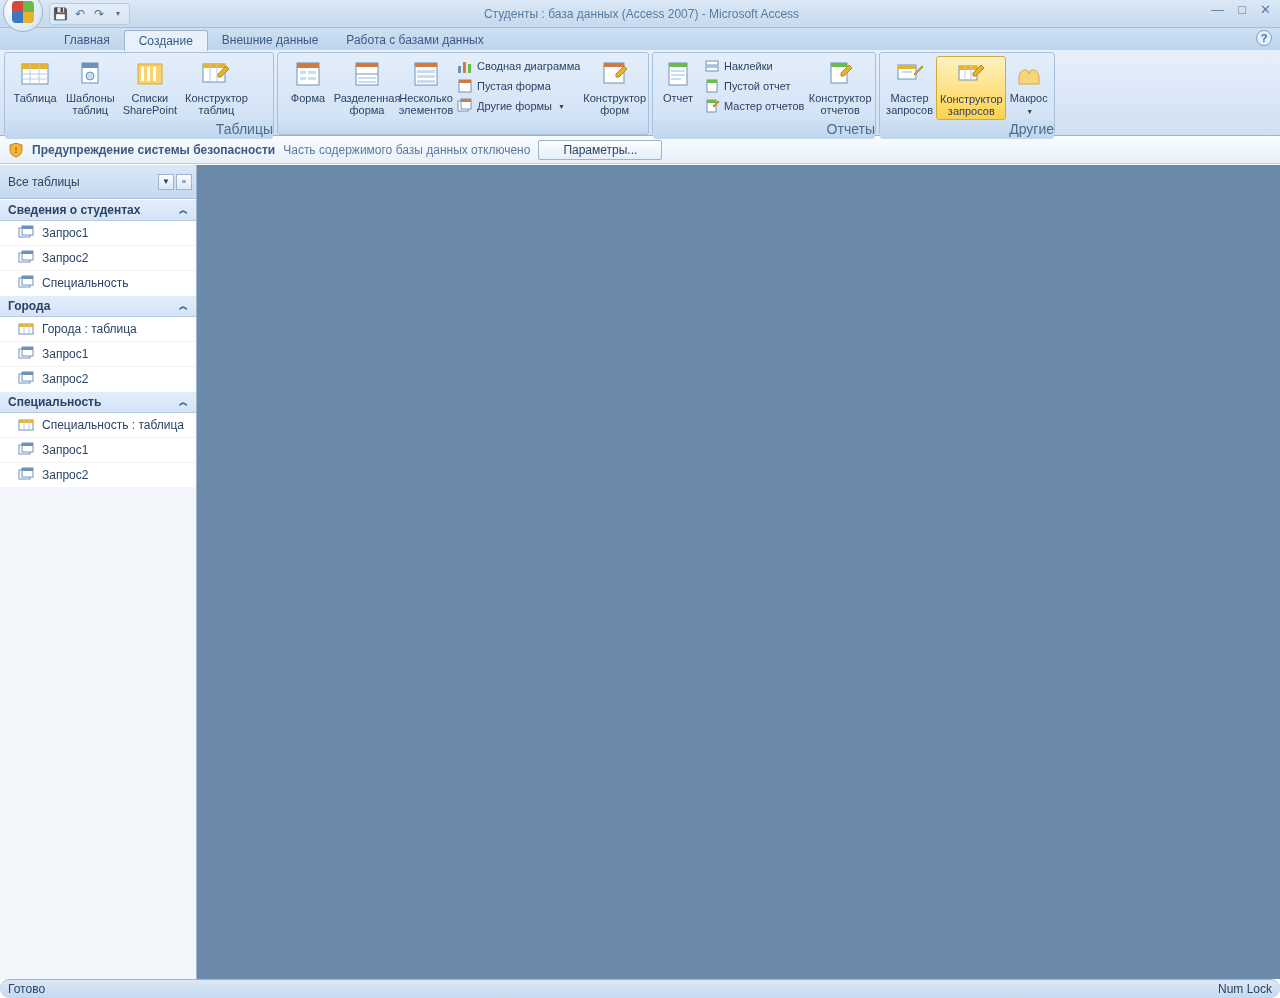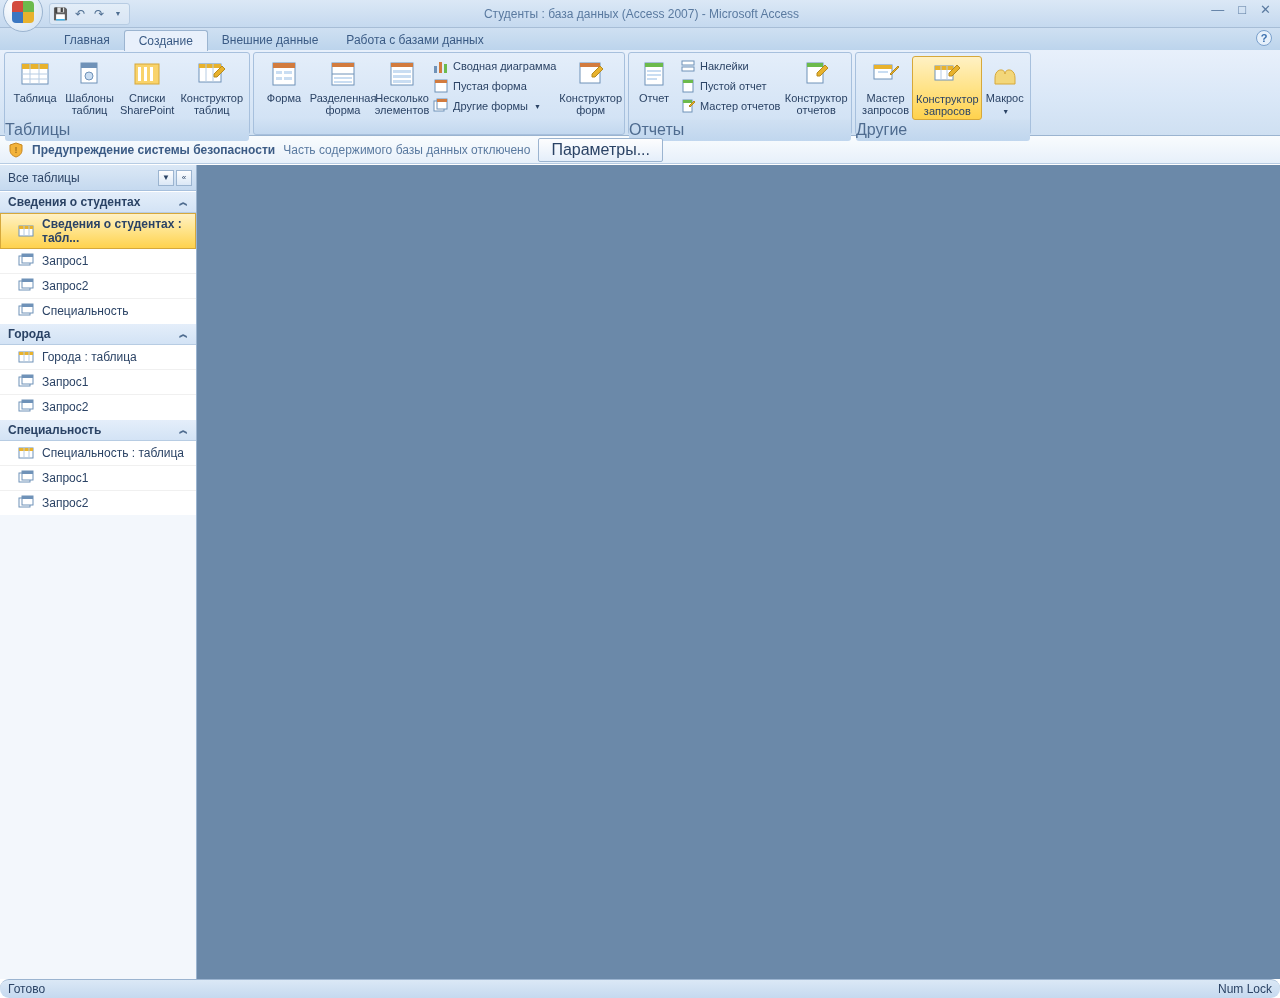--- a/index.html
+++ b/index.html
@@ -96,21 +96,21 @@
   }
   .group {
     border: 1px solid #a7c0dd;
     border-radius: 3px;
     background: linear-gradient(#e4eefa, #d3e3f5 80%, #c3d8ef);
     display: flex;
     flex-direction: column;
   }
   .group-body { display:flex; flex:1; align-items:flex-start; padding:3px 3px 0 3px; }
   .group-label {
-    text-align:left; font-size:16px; color:#4e6b8f;
+    text-align:right; font-size:14px; color:#4e6b8f;
     padding: 1px 0 2px 0;
     background: linear-gradient(#cfe0f2, #c0d6ee);
     border-radius: 0 0 3px 3px;
   }
   .bigbtn {
     display:flex; flex-direction:column; align-items:center; justify-content:flex-start;
     padding: 2px 4px;
     min-width: 54px;
     height: 64px;
     cursor: default;
@@ -138,40 +138,40 @@
     padding: 0 8px;
     gap: 8px;
     font-size: 12px;
   }
   .shield { width:16px; height:16px; }
   .sec-title { color:#3b5b85; font-weight:bold; }
   .sec-text { color:#5a7aa0; }
   .sec-btn {
     border: 1px solid #9bb4d0;
     background: linear-gradient(#fdfdfe,#e4eefa);
-    padding: 2px 12px;
-    font-size: 16px;
+    padding: 2px 24px;
+    font-size: 12px;
     color:#2b4365;
     border-radius: 2px;
   }
 
   
   .main {
     display:flex;
     height: 815px;
     border-top: 1px solid #fff;
   }
   .navpane {
     width: 197px;
     background: #f3f7fc;
     border-right: 1px solid #9bb4d0;
     display:flex; flex-direction:column;
   }
   .nav-header {
-    height: 26px;
+    height: 34px;
     background: linear-gradient(#dbe8f6,#c5d9ef);
     border-bottom: 1px solid #a7c0dd;
     display:flex; align-items:center;
     padding: 0 4px 0 8px;
     font-size: 12px; color:#2b4365;
     position: relative;
   }
   .nav-header .dd-btn, .nav-header .coll-btn {
     width:16px; height:16px;
     border:1px solid #9bb4d0;
@@ -245,21 +245,21 @@
 <div class="tabsrow">
   <div class="tab">Главная</div>
   <div class="tab active">Создание</div>
   <div class="tab">Внешние данные</div>
   <div class="tab">Работа с базами данных</div>
   <div class="help-q">?</div>
 </div>
 
 <div class="ribbon">
 
-  <div class="group" style="width:246px;">
+  <div class="group" style="width:270px;">
     <div class="group-body">
       <div class="bigbtn">
         <div class="ico">
           <svg width="28" height="28">
               <rect x="1" y="4" width="26" height="20" fill="#fff" stroke="#6f92b8"></rect>
               <rect x="1" y="4" width="26" height="5" fill="#e8b22d"></rect>
               <line x1="9" y1="4" x2="9" y2="24" stroke="#b7cce3"></line>
               <line x1="18" y1="4" x2="18" y2="24" stroke="#b7cce3"></line>
               <line x1="1" y1="14" x2="27" y2="14" stroke="#b7cce3"></line>
               <line x1="1" y1="19" x2="27" y2="19" stroke="#b7cce3"></line>
@@ -500,30 +500,67 @@
       <span class="spacer"></span>
       <span class="dd-btn">▼</span>
       <span class="coll-btn">«</span>
     </div>
 
     <div class="nav-cat">
       <span>Сведения о студентах</span>
       <span class="chev">︽</span>
     </div>
     <div class="nav-block">
-      <div class="nav-item selected">
+      <div class="nav-item">
+        <span class="ti">
+            <svg width="16" height="16">
+              <rect x="1" y="3" width="11" height="9" fill="#fff" stroke="#6f92b8"></rect>
+              <rect x="4" y="1" width="11" height="9" fill="#fff" stroke="#6f92b8"></rect>
+              <rect x="4" y="1" width="11" height="3" fill="#6f92b8"></rect>
+            </svg>
+          </span>
+        <span>Запрос1</span>
+      </div>
+      <div class="nav-item">
+        <span class="ti">
+            <svg width="16" height="16">
+              <rect x="1" y="3" width="11" height="9" fill="#fff" stroke="#6f92b8"></rect>
+              <rect x="4" y="1" width="11" height="9" fill="#fff" stroke="#6f92b8"></rect>
+              <rect x="4" y="1" width="11" height="3" fill="#6f92b8"></rect>
+            </svg>
+          </span>
+        <span>Запрос2</span>
+      </div>
+      <div class="nav-item">
+        <span class="ti">
+            <svg width="16" height="16">
+              <rect x="1" y="3" width="11" height="9" fill="#fff" stroke="#6f92b8"></rect>
+              <rect x="4" y="1" width="11" height="9" fill="#fff" stroke="#6f92b8"></rect>
+              <rect x="4" y="1" width="11" height="3" fill="#6f92b8"></rect>
+            </svg>
+          </span>
+        <span>Специальность</span>
+      </div>
+    </div>
+
+    <div class="nav-cat">
+      <span>Города</span>
+      <span class="chev">︽</span>
+    </div>
+    <div class="nav-block">
+      <div class="nav-item">
         <span class="ti">
             <svg width="16" height="16">
               <rect x="1" y="3" width="14" height="10" fill="#fff" stroke="#6f92b8"></rect>
               <rect x="1" y="3" width="14" height="3" fill="#e8b22d"></rect>
               <line x1="6" y1="3" x2="6" y2="13" stroke="#b7cce3"></line>
               <line x1="11" y1="3" x2="11" y2="13" stroke="#b7cce3"></line>
             </svg>
           </span>
-        <span>Сведения о студентах : табл...</span>
+        <span>Города : таблица</span>
       </div>
       <div class="nav-item">
         <span class="ti">
             <svg width="16" height="16">
               <rect x="1" y="3" width="11" height="9" fill="#fff" stroke="#6f92b8"></rect>
               <rect x="4" y="1" width="11" height="9" fill="#fff" stroke="#6f92b8"></rect>
               <rect x="4" y="1" width="11" height="3" fill="#6f92b8"></rect>
             </svg>
           </span>
         <span>Запрос1</span>
@@ -531,84 +568,36 @@
       <div class="nav-item">
         <span class="ti">
             <svg width="16" height="16">
               <rect x="1" y="3" width="11" height="9" fill="#fff" stroke="#6f92b8"></rect>
               <rect x="4" y="1" width="11" height="9" fill="#fff" stroke="#6f92b8"></rect>
               <rect x="4" y="1" width="11" height="3" fill="#6f92b8"></rect>
             </svg>
           </span>
         <span>Запрос2</span>
       </div>
-      <div class="nav-item">
-        <span class="ti">
-            <svg width="16" height="16">
-              <rect x="1" y="3" width="11" height="9" fill="#fff" stroke="#6f92b8"></rect>
-              <rect x="4" y="1" width="11" height="9" fill="#fff" stroke="#6f92b8"></rect>
-              <rect x="4" y="1" width="11" height="3" fill="#6f92b8"></rect>
-            </svg>
-          </span>
-        <span>Специальность</span>
-      </div>
     </div>
 
     <div class="nav-cat">
-      <span>Города</span>
+      <span>Специальность</span>
       <span class="chev">︽</span>
     </div>
     <div class="nav-block">
       <div class="nav-item">
         <span class="ti">
             <svg width="16" height="16">
               <rect x="1" y="3" width="14" height="10" fill="#fff" stroke="#6f92b8"></rect>
               <rect x="1" y="3" width="14" height="3" fill="#e8b22d"></rect>
               <line x1="6" y1="3" x2="6" y2="13" stroke="#b7cce3"></line>
               <line x1="11" y1="3" x2="11" y2="13" stroke="#b7cce3"></line>
             </svg>
           </span>
-        <span>Города : таблица</span>
-      </div>
-      <div class="nav-item">
-        <span class="ti">
-            <svg width="16" height="16">
-              <rect x="1" y="3" width="11" height="9" fill="#fff" stroke="#6f92b8"></rect>
-              <rect x="4" y="1" width="11" height="9" fill="#fff" stroke="#6f92b8"></rect>
-              <rect x="4" y="1" width="11" height="3" fill="#6f92b8"></rect>
-            </svg>
-          </span>
-        <span>Запрос1</span>
-      </div>
-      <div class="nav-item">
-        <span class="ti">
-            <svg width="16" height="16">
-              <rect x="1" y="3" width="11" height="9" fill="#fff" stroke="#6f92b8"></rect>
-              <rect x="4" y="1" width="11" height="9" fill="#fff" stroke="#6f92b8"></rect>
-              <rect x="4" y="1" width="11" height="3" fill="#6f92b8"></rect>
-            </svg>
-          </span>
-        <span>Запрос2</span>
-      </div>
-    </div>
-
-    <div class="nav-cat">
-      <span>Специальность</span>
-      <span class="chev">︽</span>
-    </div>
-    <div class="nav-block">
-      <div class="nav-item">
-        <span class="ti">
-            <svg width="16" height="16">
-              <rect x="1" y="3" width="14" height="10" fill="#fff" stroke="#6f92b8"></rect>
-              <rect x="1" y="3" width="14" height="3" fill="#e8b22d"></rect>
-              <line x1="6" y1="3" x2="6" y2="13" stroke="#b7cce3"></line>
-              <line x1="11" y1="3" x2="11" y2="13" stroke="#b7cce3"></line>
-            </svg>
-          </span>
         <span>Специальность : таблица</span>
       </div>
       <div class="nav-item">
         <span class="ti">
             <svg width="16" height="16">
               <rect x="1" y="3" width="11" height="9" fill="#fff" stroke="#6f92b8"></rect>
               <rect x="4" y="1" width="11" height="9" fill="#fff" stroke="#6f92b8"></rect>
               <rect x="4" y="1" width="11" height="3" fill="#6f92b8"></rect>
             </svg>
           </span>

